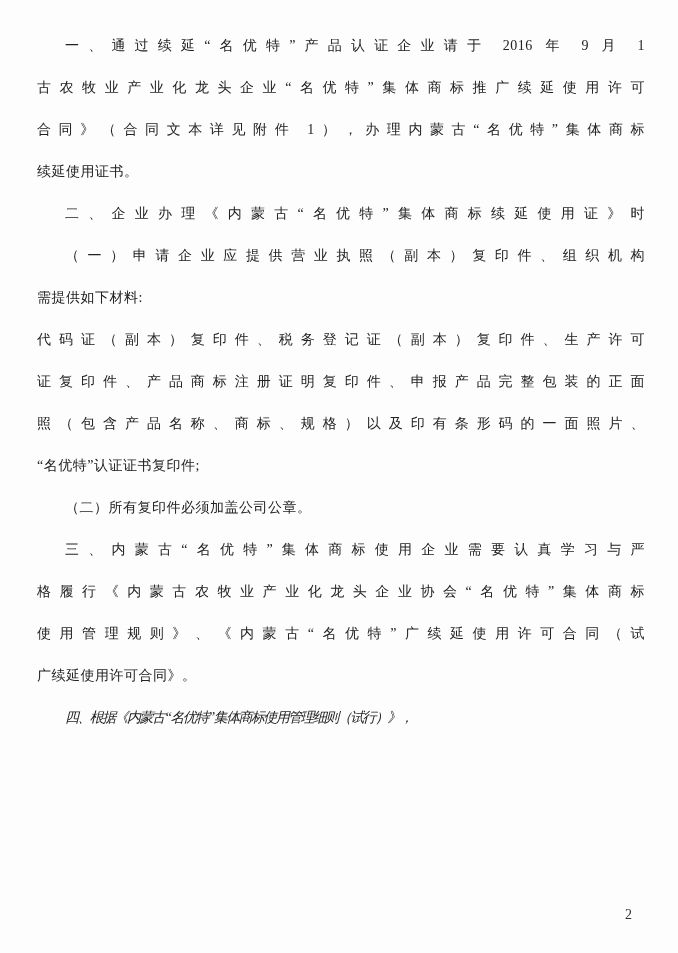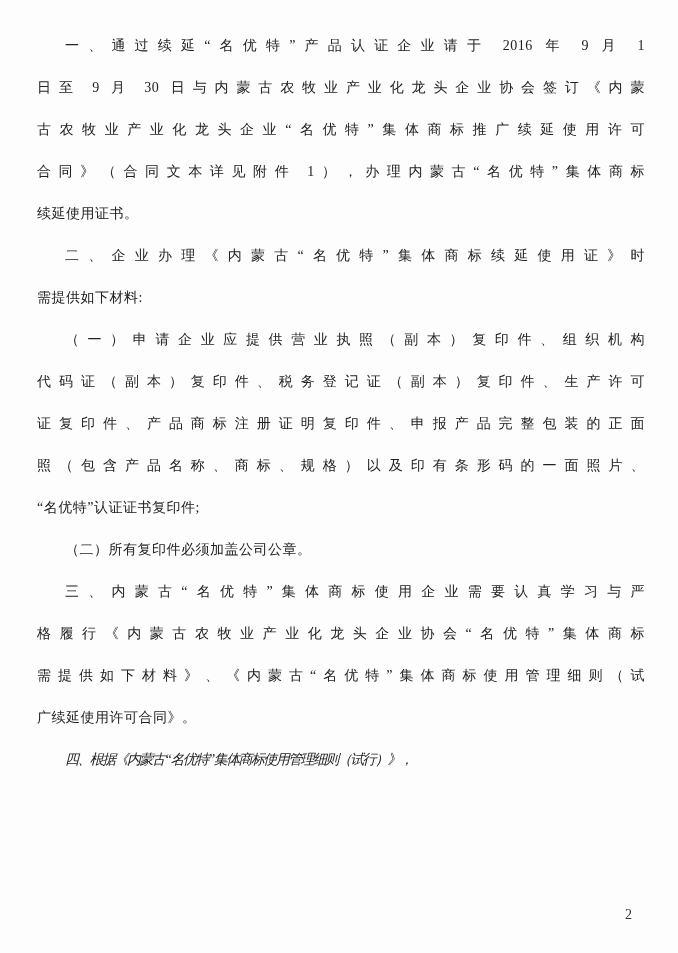--- a/index.html
+++ b/index.html
@@ -56,32 +56,31 @@
     color: #333333;
     font-family: "Liberation Serif", "DejaVu Serif", serif;
   }
 </style>
 </head>
 <body>
 
 <div class="page">
   <div class="content">
     <div class="ln ind jf">一、通过续延“名优特”产品认证企业请于 2016 年 9 月 1</div>
-    <div class="ln jf">日至 9 月 30 日与内蒙古农牧业产业化龙头企业协会签订《内蒙</div>
     <div class="ln jf">古农牧业产业化龙头企业“名优特”集体商标推广续延使用许可</div>
     <div class="ln jf">合同》（合同文本详见附件 1），办理内蒙古“名优特”集体商标</div>
     <div class="ln">续延使用证书。</div>
     <div class="ln ind jf">二、企业办理《内蒙古“名优特”集体商标续延使用证》时</div>
+    <div class="ln ind jf">（一）申请企业应提供营业执照（副本）复印件、组织机构</div>
     <div class="ln">需提供如下材料:</div>
-    <div class="ln ind jf">（一）申请企业应提供营业执照（副本）复印件、组织机构</div>
     <div class="ln jf">代码证（副本）复印件、税务登记证（副本）复印件、生产许可</div>
     <div class="ln jf">证复印件、产品商标注册证明复印件、申报产品完整包装的正面</div>
     <div class="ln jf">照（包含产品名称、商标、规格）以及印有条形码的一面照片、</div>
     <div class="ln">“名优特”认证证书复印件;</div>
     <div class="ln ind">（二）所有复印件必须加盖公司公章。</div>
     <div class="ln ind jf">三、内蒙古“名优特”集体商标使用企业需要认真学习与严</div>
     <div class="ln jf">格履行《内蒙古农牧业产业化龙头企业协会“名优特”集体商标</div>
-    <div class="ln jf">需提供如下材料》、《内蒙古“名优特”集体商标使用管理细则（试</div>
+    <div class="ln jf">使用管理规则》、《内蒙古“名优特”广续延使用许可合同（试</div>
     <div class="ln">广续延使用许可合同》。</div>
     <div class="ln ind tight">四、根据《内蒙古“名优特”集体商标使用管理细则（试行）》，</div>
   </div>
   <div class="page-number">2</div>
 </div>
 
 </body></html>

